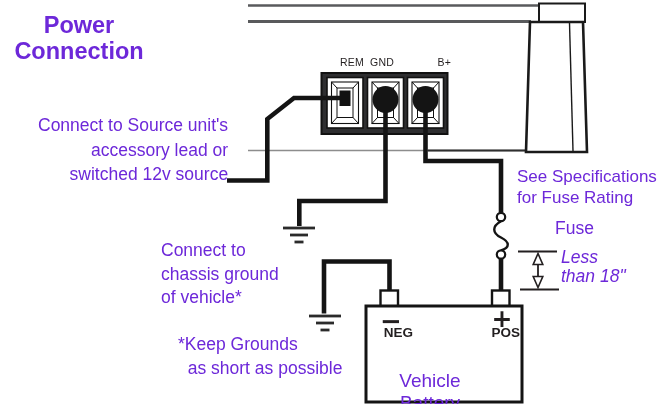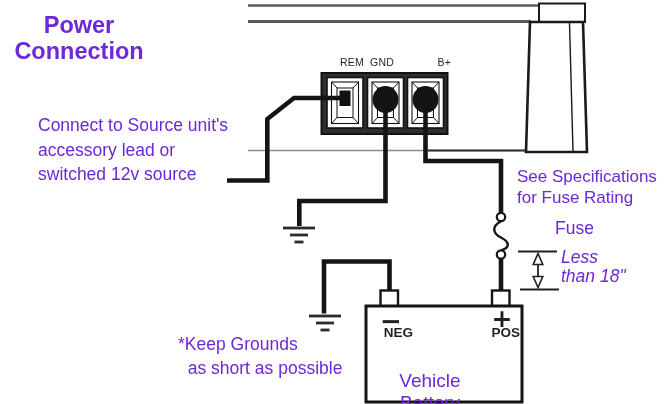--- a/index.html
+++ b/index.html
@@ -3,21 +3,21 @@
 <meta charset="utf-8">
 <style>
   html,body{margin:0;padding:0;background:#fff;}
   #stage{
     position:relative;width:670px;height:404px;background:#ffffff;overflow:hidden;
     font-family:"Liberation Sans",sans-serif;color:#231f20;
   }
   #stage svg{position:absolute;left:0;top:0;}
   .txt{position:absolute;white-space:pre-line;color:#6d28d9;}
   .title{left:0;top:13px;width:158px;text-align:center;font-size:23.5px;line-height:25.5px;font-weight:bold;}
-  .source-note{left:38px;top:113px;font-size:17.5px;line-height:24.5px;}
+  .source-note{left:38px;top:113px;font-size:17.5px;line-height:24.5px;text-align:right;}
   .term-label{position:absolute;top:56px;width:40px;text-align:right;font-size:10.5px;font-weight:normal;letter-spacing:.2px;}
   .term-rem{left:324px;}
   .term-gnd{left:354px;}
   .term-bplus{left:411px;}
   .spec-note{left:517px;top:167px;font-size:17px;line-height:20.5px;}
   .fuse-label{left:520px;top:218px;font-size:17.5px;margin-left:35px;}
   .less-note{left:561px;top:248px;font-size:17.5px;line-height:19px;font-style:italic;}
   .chassis-note{left:161px;top:239px;font-size:17.5px;line-height:23.5px;}
   .grounds-note{left:178px;top:332px;font-size:17.5px;line-height:24px;}
   .bat-sym{position:absolute;width:44px;text-align:center;font-weight:bold;font-family:"DejaVu Sans","Liberation Sans",sans-serif;line-height:1;}
@@ -134,20 +134,23 @@
   <div class="term-label term-rem">REM</div>
   <div class="term-label term-gnd">GND</div>
   <div class="term-label term-bplus">B+</div>
 
   <div class="txt spec-note">See Specifications
 for Fuse Rating</div>
   <div class="txt fuse-label">Fuse</div>
   <div class="txt less-note">Less
 than 18"</div>
 
+  <div class="txt chassis-note">Connect to
+chassis ground
+of vehicle*</div>
   <div class="txt grounds-note">*Keep Grounds
 &nbsp;&nbsp;as short as possible</div>
 
   <div class="bat-sym neg-sym">−</div>
   <div class="bat-sym pos-sym">+</div>
   <div class="bat-post-label neg-label">NEG</div>
   <div class="bat-post-label pos-label">POS</div>
   <div class="txt battery-name">Vehicle Battery</div>
 
 </div>

